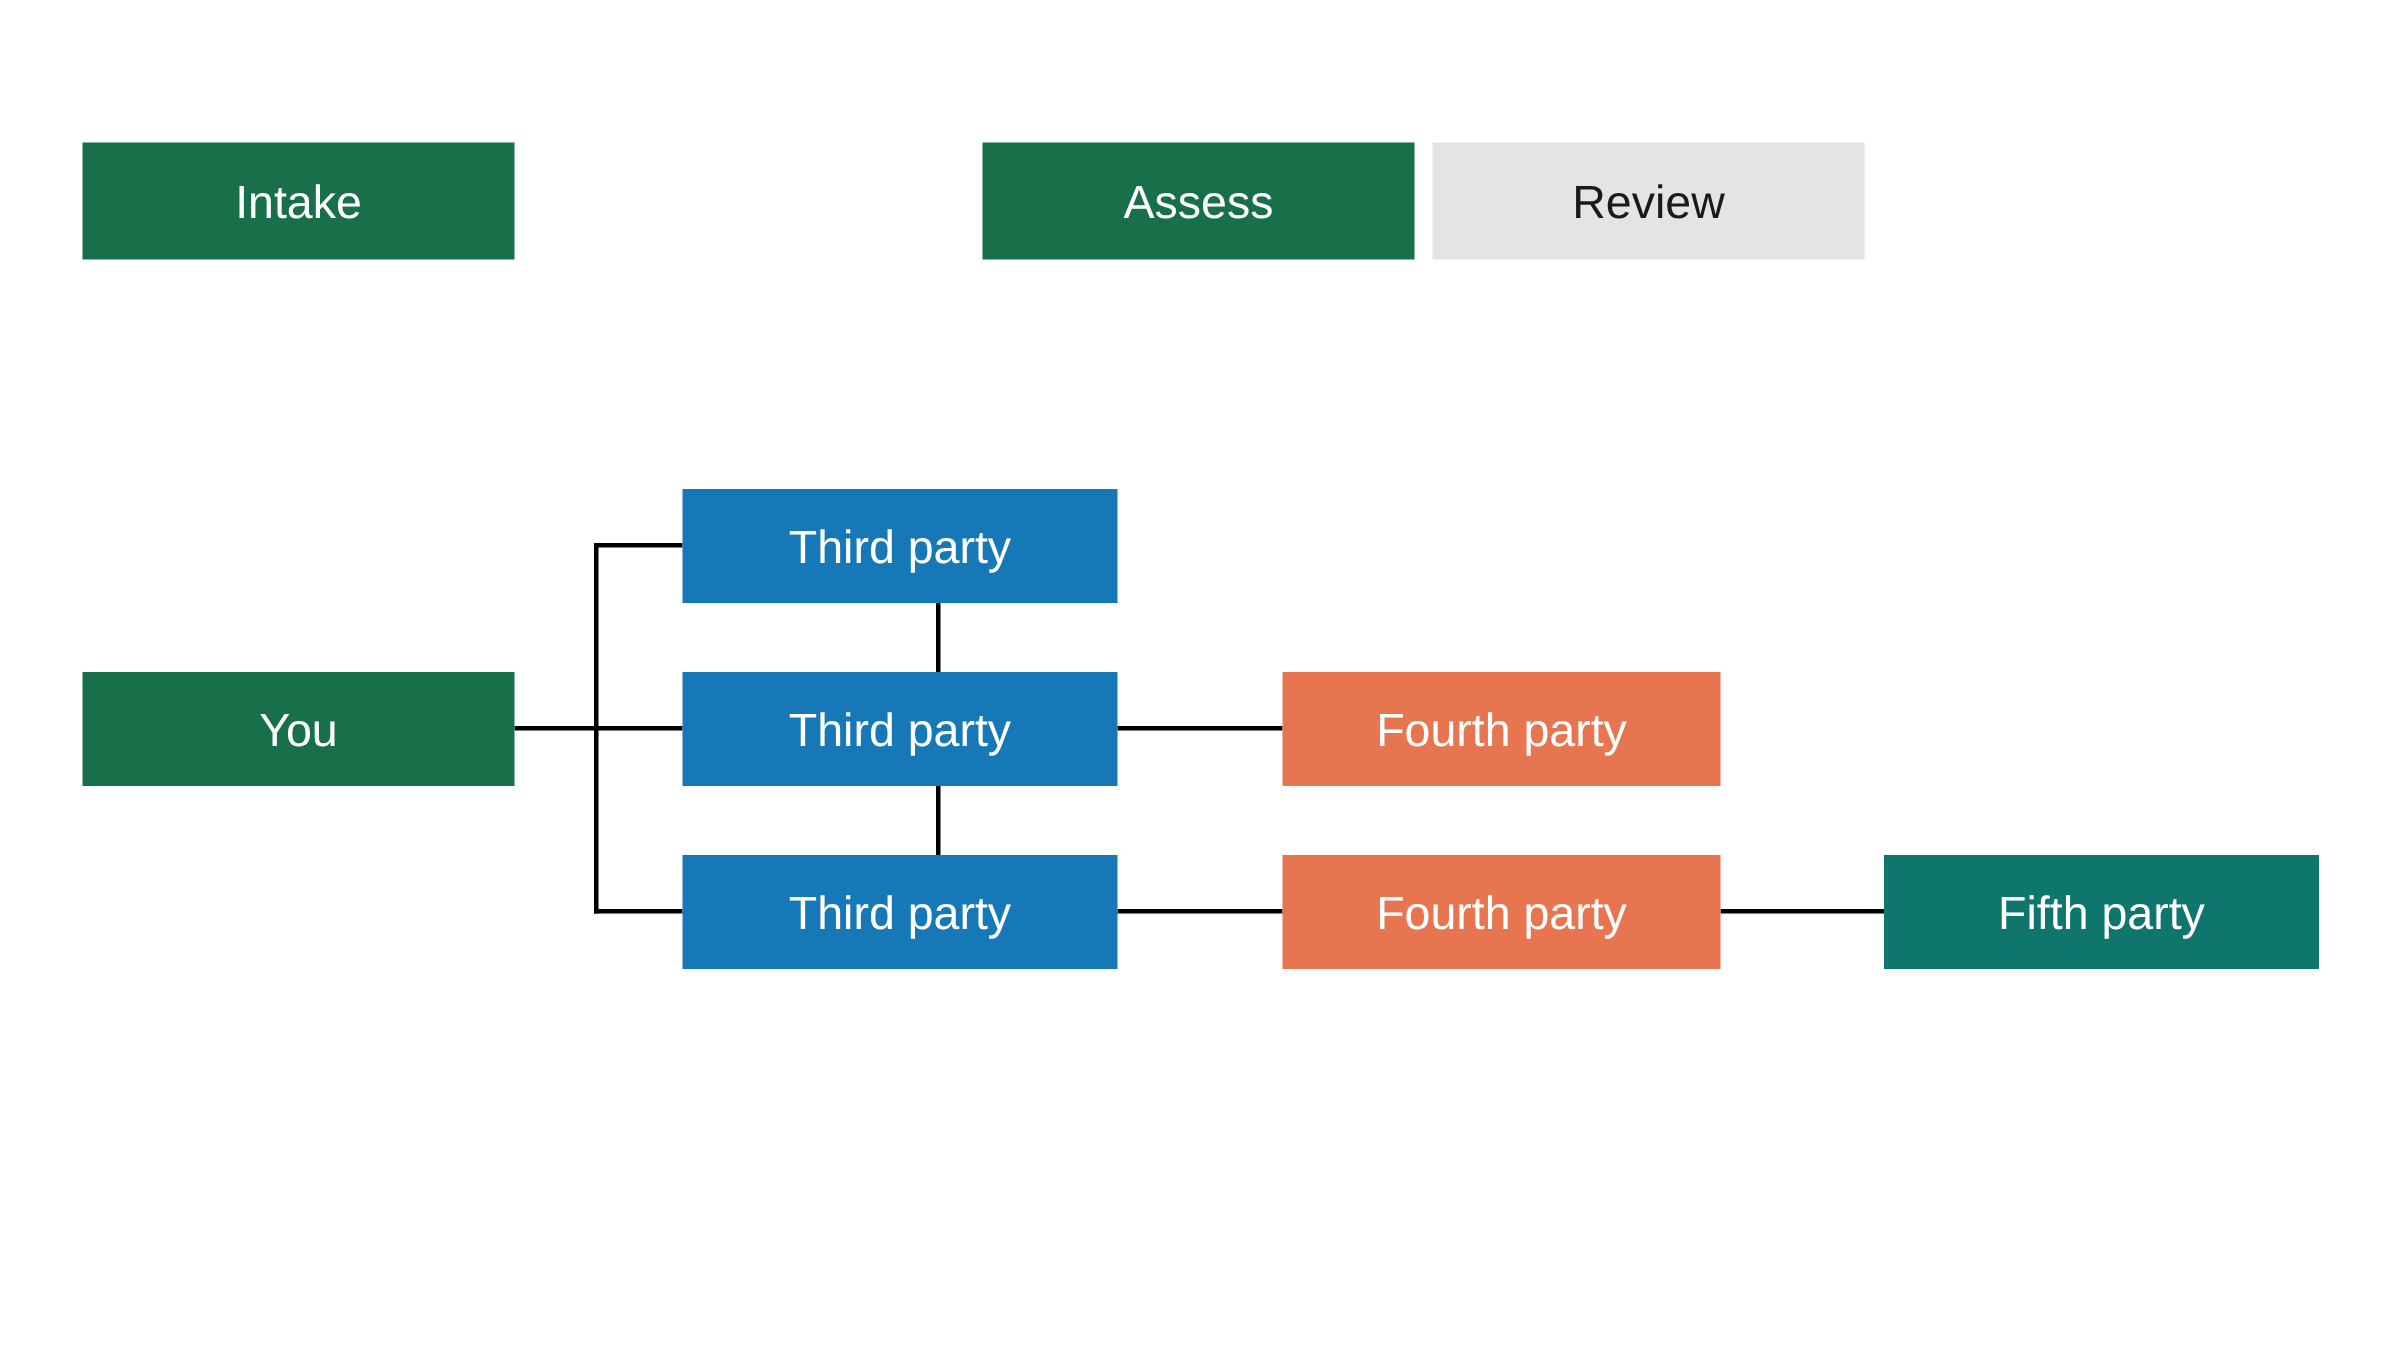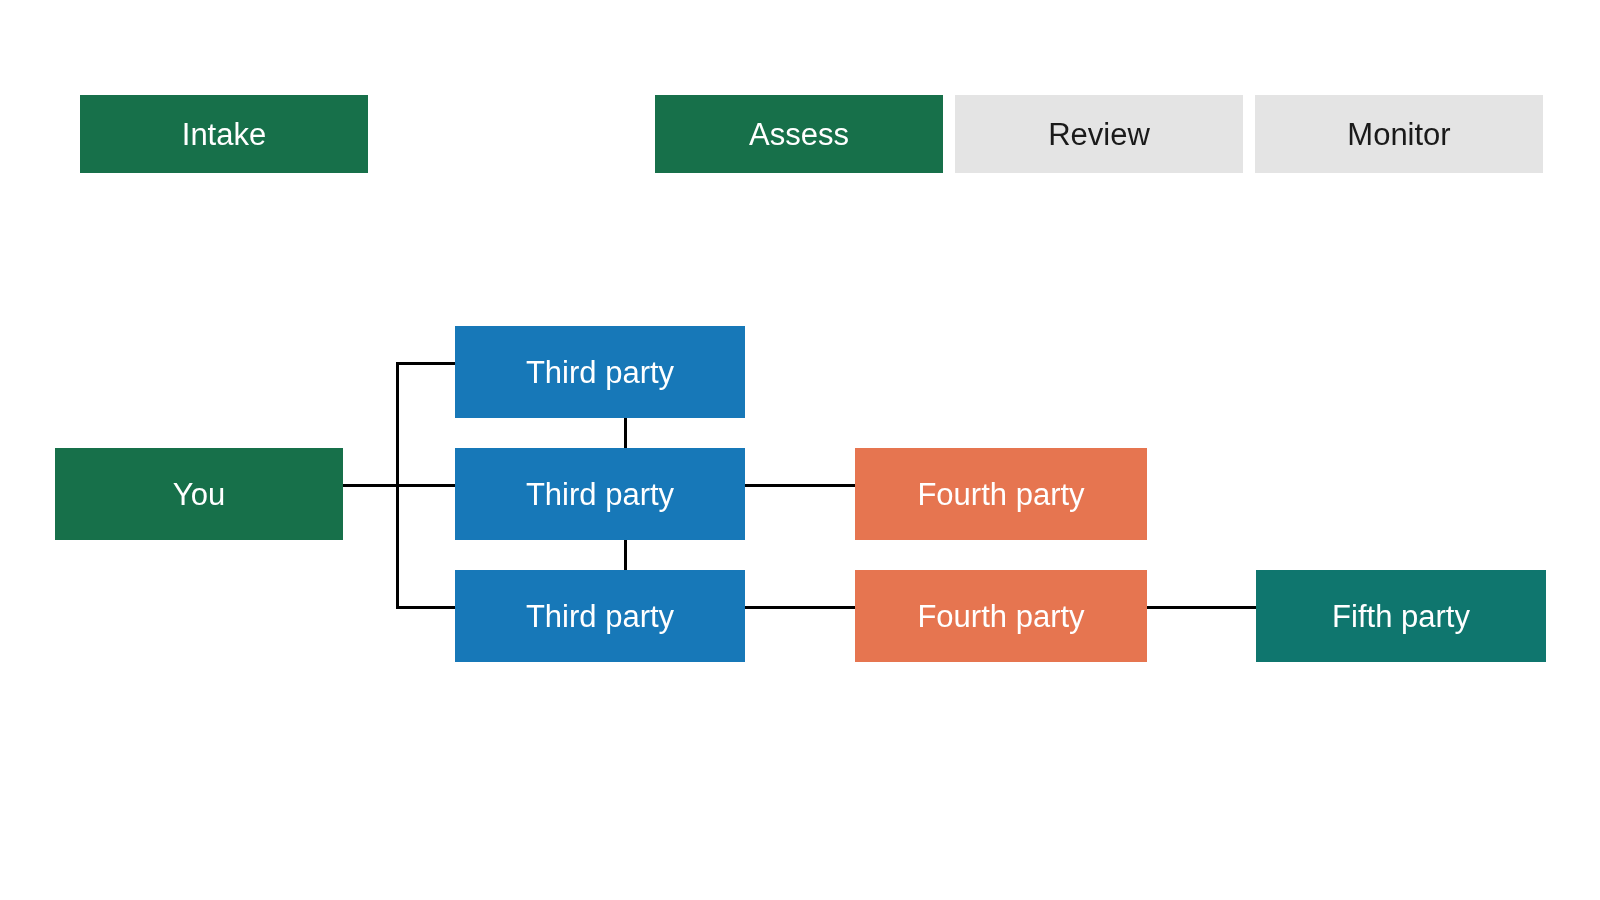--- a/index.html
+++ b/index.html
@@ -22,28 +22,28 @@
     justify-content: center;
     font-size: 31px;
     line-height: 1;
     white-space: nowrap;
     box-sizing: border-box;
   }
   
   .stage { top: 95px; width: 288px; height: 78px; }
   .stage.active   { background: #17704A; color: #ffffff; }
   .stage.inactive { background: #E4E4E4; color: #1A1A1A; }
-  .stage-1 { left: 55px; margin-left: 25px; }
+  .stage-1 { left: 55px; }
   .stage-2 { left: 355px; }
   .stage-3 { left: 655px; }
   .stage-4 { left: 955px; }
   .stage-5 { left: 1255px; }
 
   
-  .node { height: 92px; color: #ffffff; }
+  .node { height: 76px; color: #ffffff; }
   .node-you     { left: 55px;   top: 448px; width: 288px; background: #17704A; }
   .node-third-1 { left: 455px;  top: 326px; width: 290px; background: #1778B8; }
   .node-third-2 { left: 455px;  top: 448px; width: 290px; background: #1778B8; }
   .node-third-3 { left: 455px;  top: 570px; width: 290px; background: #1778B8; }
   .node-fourth-2{ left: 855px;  top: 448px; width: 292px; background: #E67550; }
   .node-fourth-3{ left: 855px;  top: 570px; width: 292px; background: #E67550; }
   .node-fifth-3 { left: 1256px; top: 570px; width: 290px; background: #0f766e; }
 
   
   .line { position: absolute; background: #000000; }
@@ -58,21 +58,20 @@
   .line-f3-5th-h  { left: 1147px; top: 606px; width: 109px; height: 3px; }
 </style>
 </head>
 <body>
 
 <div class="canvas">
 
   <div class="box stage stage-1 active">Intake</div>
   <div class="box stage stage-3 active">Assess</div>
   <div class="box stage stage-4 inactive">Review</div>
-  <div class="box stage stage-5 inactive">Monitor</div>
 
   <div class="line line-you-h"></div>
   <div class="line line-trunk-v"></div>
   <div class="line line-row1-h"></div>
   <div class="line line-row3-h"></div>
   <div class="line line-t1-t2-v"></div>
   <div class="line line-t2-t3-v"></div>
   <div class="line line-t2-f2-h"></div>
   <div class="line line-t3-f3-h"></div>
   <div class="line line-f3-5th-h"></div>

